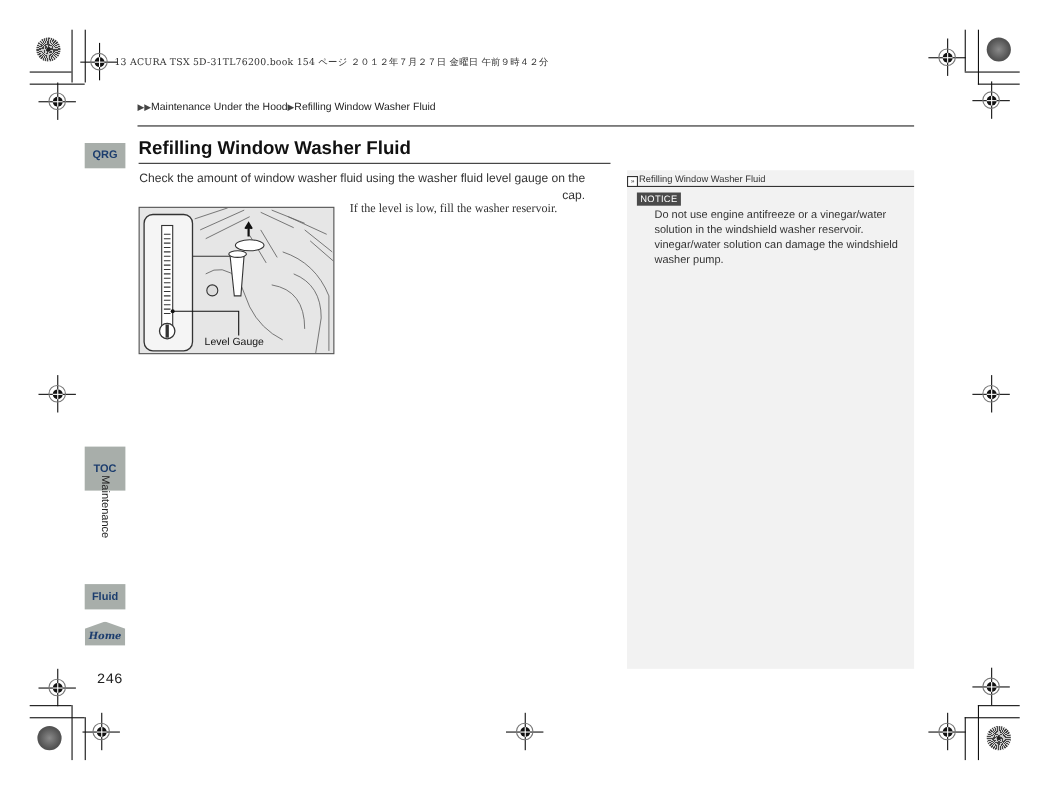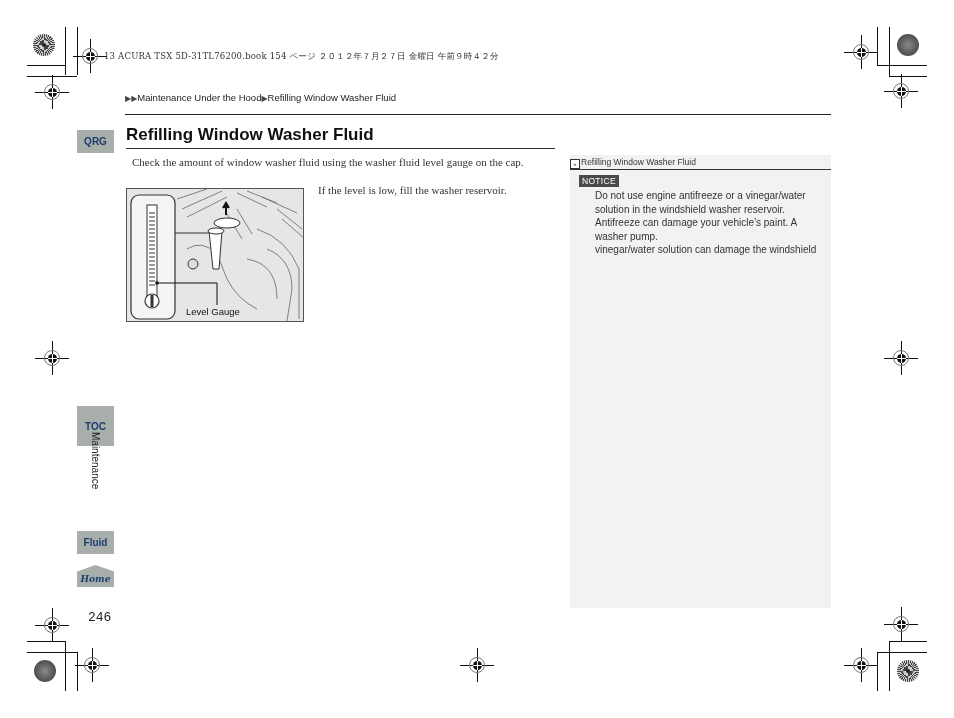--- a/index.html
+++ b/index.html
@@ -55,22 +55,22 @@
     position: absolute; left: 88px; top: 610px; font-size: 13px; color: #222;
     font-family: Liberation Mono, monospace;
   }
 
   .title {
     position: absolute; left: 126px; top: 125px; font-size: 17px; font-weight: bold;
     color: #111; font-family: "Liberation Sans", sans-serif; white-space: nowrap;
   }
   .title-rule { position: absolute; left: 126px; top: 148px; width: 429px; height: 1px; background: #333; }
   .intro {
-    position: absolute; left: 132px; top: 154px; width: 420px; font-size: 11px; line-height: 16px;
-    color: #333; font-family: Liberation Serif, serif;
+    position: absolute; left: 112px; top: 154px; width: 420px; font-size: 11px; line-height: 16px;
+    color: #333; font-family: Liberation Sans, sans-serif; text-align: right;
   }
   .side-note {
     position: absolute; left: 318px; top: 184px; font-size: 11px; color: #333;
     font-family: Liberation Serif, serif; white-space: nowrap;
   }
 
   .figure {
     position: absolute; left: 126px; top: 188px; width: 178px; height: 134px;
     background: #e6e6e6; border: 1px solid #555; box-sizing: border-box; overflow: hidden;
   }
@@ -305,17 +305,16 @@
 </div>
 
 <div class="notes-panel">
   <div class="notes-header">
     <span class="ref-icon">»</span><span>Refilling Window Washer Fluid</span>
   </div>
   <div class="notice-badge">NOTICE</div>
   <div class="notice-text">
     <div>Do not use engine antifreeze or a vinegar/water</div>
     <div>solution in the windshield washer reservoir.</div>
-    <div>Antifreeze can damage your vehicle’s paint. A</div>
+    <div>vinegar/water solution can damage the windshield</div>
     <div>washer pump.</div>
-    <div>vinegar/water solution can damage the windshield</div>
   </div>
 </div>
 
 </body></html>

